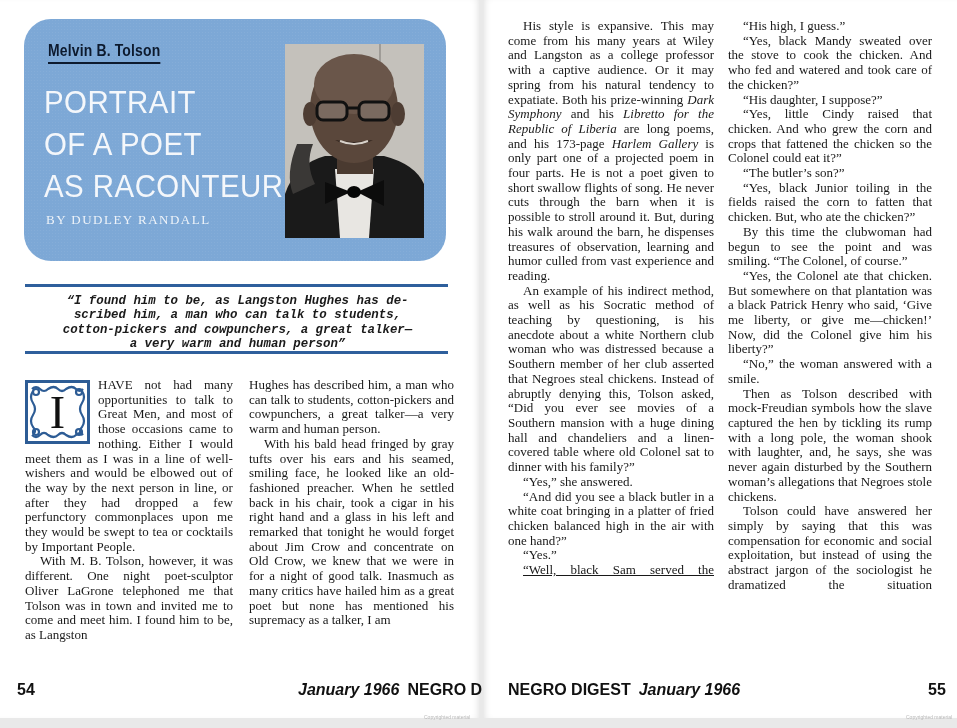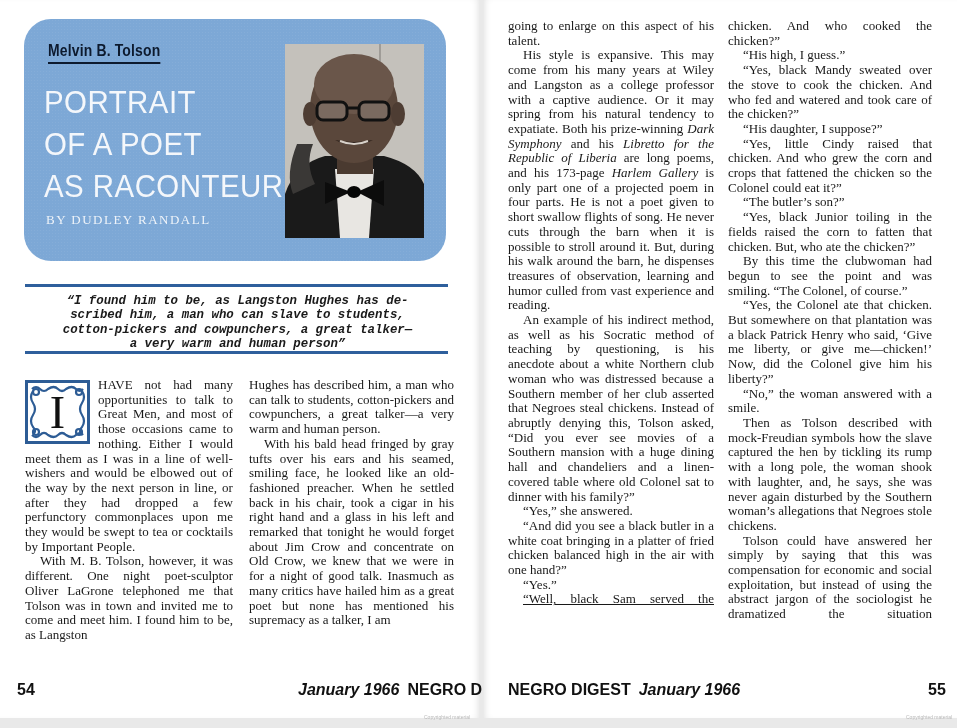--- a/index.html
+++ b/index.html
@@ -115,21 +115,21 @@
 
         <path d="M50 96 Q69 106 88 96 Q69 100 50 96 Z" fill="#2a1e18"></path>
         <path d="M55 97 Q69 103 83 97" stroke="#d9d2ca" stroke-width="2" fill="none"></path>
       </svg>
     </div>
   </div>
 
   <div class="rule" style="top:284px;"></div>
   <div class="pullquote">
     <div>“I found him to be, as Langston Hughes has de-</div>
-    <div>scribed him, a man who can slave to students,</div>
+    <div>scribed him, a man who can talk to students,</div>
     <div>cotton-pickers and cowpunchers, a great talker—</div>
     <div>a very warm and human person”</div>
   </div>
   <div class="rule" style="top:351px;"></div>
 
   <div class="col" style="left:25px; top:378px; width:208px;">
     <div class="dropcap-box">
       <svg class="orn" width="59" height="58" viewBox="0 0 59 58">
         <g fill="none" stroke="#2d5c95" stroke-width="2.2">
           <path d="M4 6 Q8 2 12 6 Q16 10 20 6 Q26 2 30 6 Q34 10 38 6 Q44 2 48 6 Q52 10 55 6"></path>
@@ -156,31 +156,29 @@
   <div class="footer" style="left:17px;">54</div>
   <div class="footer" style="left:298px;">
     <span class="issue">January 1966</span><span>NEGRO DIGEST</span>
   </div>
   <div class="copyright" style="left:424px;">Copyrighted material</div>
 </div>
 
 <div class="page page-right">
 
   <div class="col" style="left:25px; top:19px; width:206px;">
-    <p>going to enlarge on this aspect of his talent.</p>
     <p class="ind"><span>His style is expansive. This may come from his many years at Wiley and Langston as a college professor with a captive audience. Or it may spring from his natural tendency to expatiate. Both his prize-winning </span><i>Dark Symphony</i><span> and his </span><i>Libretto for the Republic of Liberia</i><span> are long poems, and his 173-page </span><i>Harlem Gallery</i><span> is only part one of a projected poem in four parts. He is not a poet given to short swallow flights of song. He never cuts through the barn when it is possible to stroll around it. But, during his walk around the barn, he dispenses treasures of observation, learning and humor culled from vast experience and reading.</span></p>
     <p class="ind">An example of his indirect method, as well as his Socratic method of teaching by questioning, is his anecdote about a white Northern club woman who was distressed because a Southern member of her club asserted that Negroes steal chickens. Instead of abruptly denying this, Tolson asked, “Did you ever see movies of a Southern mansion with a huge dining hall and chandeliers and a linen-covered table where old Colonel sat to dinner with his family?”</p>
     <p class="ind">“Yes,” she answered.</p>
     <p class="ind">“And did you see a black butler in a white coat bringing in a platter of fried chicken balanced high in the air with one hand?”</p>
     <p class="ind">“Yes.”</p>
     <p class="ind" style="text-align-last:justify;text-decoration:underline;">“Well, black Sam served the</p>
   </div>
 
   <div class="col" style="left:245px; top:19px; width:204px;">
-    <p>chicken. And who cooked the chicken?”</p>
     <p class="ind">“His high, I guess.”</p>
     <p class="ind">“Yes, black Mandy sweated over the stove to cook the chicken. And who fed and watered and took care of the chicken?”</p>
     <p class="ind">“His daughter, I suppose?”</p>
     <p class="ind">“Yes, little Cindy raised that chicken. And who grew the corn and crops that fattened the chicken so the Colonel could eat it?”</p>
     <p class="ind">“The butler’s son?”</p>
     <p class="ind">“Yes, black Junior toiling in the fields raised the corn to fatten that chicken. But, who ate the chicken?”</p>
     <p class="ind">By this time the clubwoman had begun to see the point and was smiling. “The Colonel, of course.”</p>
     <p class="ind">“Yes, the Colonel ate that chicken. But somewhere on that plantation was a black Patrick Henry who said, ‘Give me liberty, or give me—chicken!’ Now, did the Colonel give him his liberty?”</p>
     <p class="ind">“No,” the woman answered with a smile.</p>
     <p class="ind">Then as Tolson described with mock-Freudian symbols how the slave captured the hen by tickling its rump with a long pole, the woman shook with laughter, and, he says, she was never again disturbed by the Southern woman’s allegations that Negroes stole chickens.</p>

